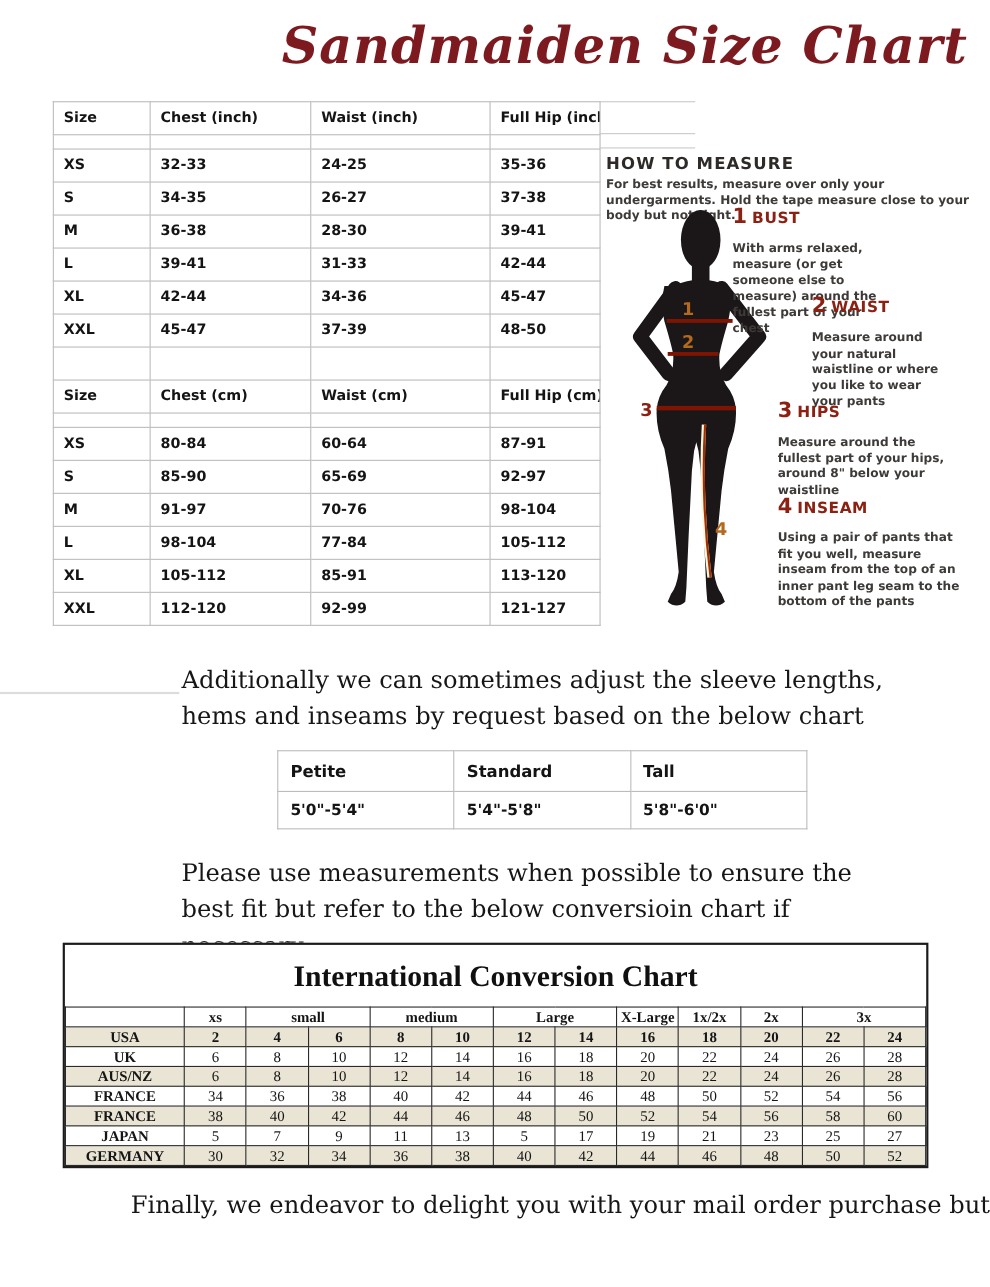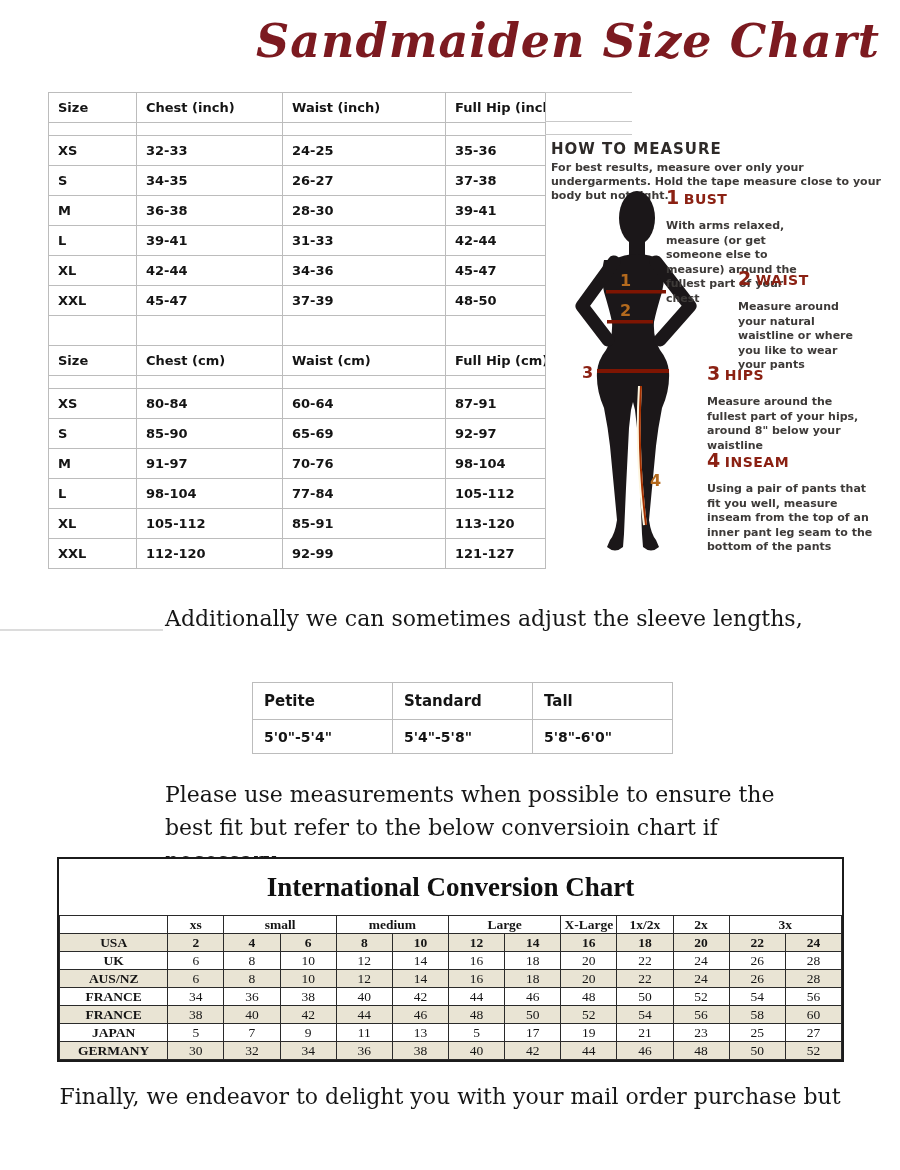--- a/index.html
+++ b/index.html
@@ -36,24 +36,24 @@
   .step-text{margin-top:11px;font-size:11px;font-weight:bold;color:#3d3a38;line-height:14.5px;}
   .step1{left:666px;top:186px;width:152px;}
   .step2{left:738px;top:267px;width:128px;}
   .step3{left:707px;top:362px;width:168px;}
   .step4{left:707px;top:449px;width:172px;}
 
   
   .para{position:absolute;font-family:"DejaVu Serif",serif;font-size:22px;color:#161616;line-height:33px;}
   .para-adjust{left:165px;top:602px;width:640px;}
   .para-measure{left:165px;top:778px;width:660px;}
-  .para-final{left:0;top:1080px;width:900px;text-align:center;}
-
-  
-  .height-table{position:absolute;left:252px;top:682px;width:421px;border-collapse:collapse;table-layout:fixed;}
+  .para-final{left:0;top:1080px;width:900px;text-align:right;}
+
+  
+  .height-table{position:absolute;left:252px;top:682px;width:482px;border-collapse:collapse;table-layout:fixed;}
   .height-table td{border:1px solid #bcbcbc;font-weight:bold;color:#141414;padding:0 0 0 11px;
     vertical-align:middle;white-space:nowrap;}
   .height-table tr.hd td{height:36px;font-size:15px;}
   .height-table tr.vals td{height:33px;font-size:14px;}
 
   
   .conv-wrap{position:absolute;left:57px;top:857px;width:783px;border:2px solid #1b1b1b;background:#fff;}
   .conv-title{height:56px;display:flex;align-items:center;justify-content:center;
     font-family:"Liberation Serif",serif;font-weight:bold;font-size:27px;color:#101010;}
   .conv-table{width:100%;border-collapse:collapse;table-layout:fixed;
@@ -249,20 +249,21 @@
     <div class="step-head"><span class="n">3</span><span>HIPS</span></div>
     <div class="step-text">Measure around the fullest part of your hips, around 8" below your waistline</div>
   </div>
   <div class="step step4">
     <div class="step-head"><span class="n">4</span><span>INSEAM</span></div>
     <div class="step-text">Using a pair of pants that fit you well, measure inseam from the top of an inner pant leg seam to the bottom of the pants</div>
   </div>
 
   <div class="para para-adjust">
     <div>Additionally we can sometimes adjust the sleeve lengths,</div>
+    <div>hems and inseams by request based on the below chart</div>
   </div>
 
   <table class="height-table">
     <tbody id="height-table-body">
         <tr class="hd">
           <td>Petite</td>
           <td>Standard</td>
           <td>Tall</td>
         </tr>
         <tr class="vals">

